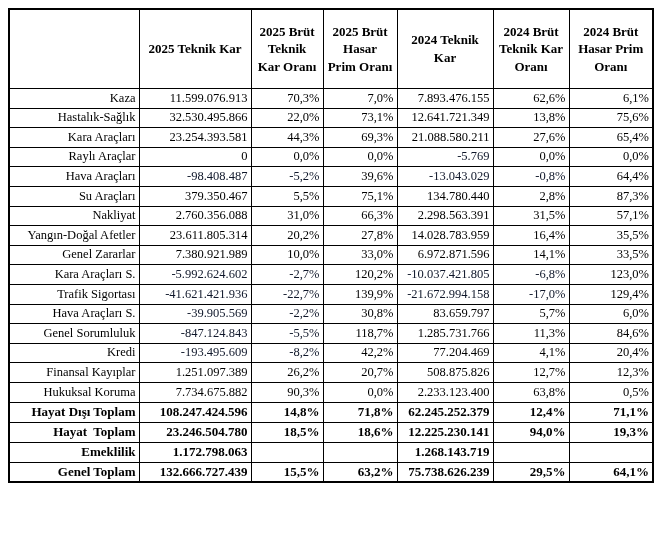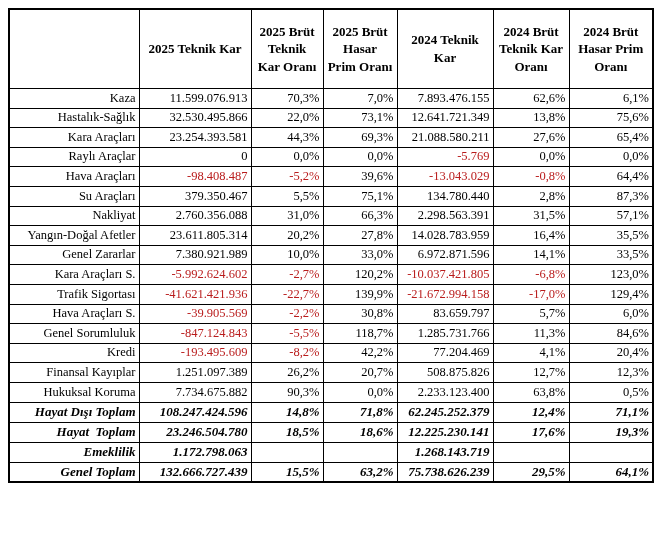--- a/index.html
+++ b/index.html
@@ -54,23 +54,22 @@
     text-align: right;
     white-space: pre;
   }
   td.num-cell {
     text-align: right;
     white-space: nowrap;
   }
   tr.total-row td {
     font-weight: bold;
     font-size: 13px;
-    font-style: italic;
-  }
-  td.neg { color: #b91c1c; }
+  }
+  td.neg { color: #0f172a; }
 </style>
 </head>
 <body>
 
 <div class="page">
   <table class="data-table">
     <colgroup>
       <col class="c0">
         <col class="c1">
         <col class="c2">
@@ -243,21 +242,21 @@
           <td class="num-cell">62.245.252.379</td>
           <td class="num-cell">12,4%</td>
           <td class="num-cell">71,1%</td>
         </tr>
         <tr class="total-row">
           <td class="label-cell">Hayat  Toplam</td>
           <td class="num-cell">23.246.504.780</td>
           <td class="num-cell">18,5%</td>
           <td class="num-cell">18,6%</td>
           <td class="num-cell">12.225.230.141</td>
-          <td class="num-cell">17,6%</td>
+          <td class="num-cell">94,0%</td>
           <td class="num-cell">19,3%</td>
         </tr>
         <tr class="total-row">
           <td class="label-cell">Emeklilik</td>
           <td class="num-cell">1.172.798.063</td>
           <td class="num-cell"></td>
           <td class="num-cell"></td>
           <td class="num-cell">1.268.143.719</td>
           <td class="num-cell"></td>
           <td class="num-cell"></td>

